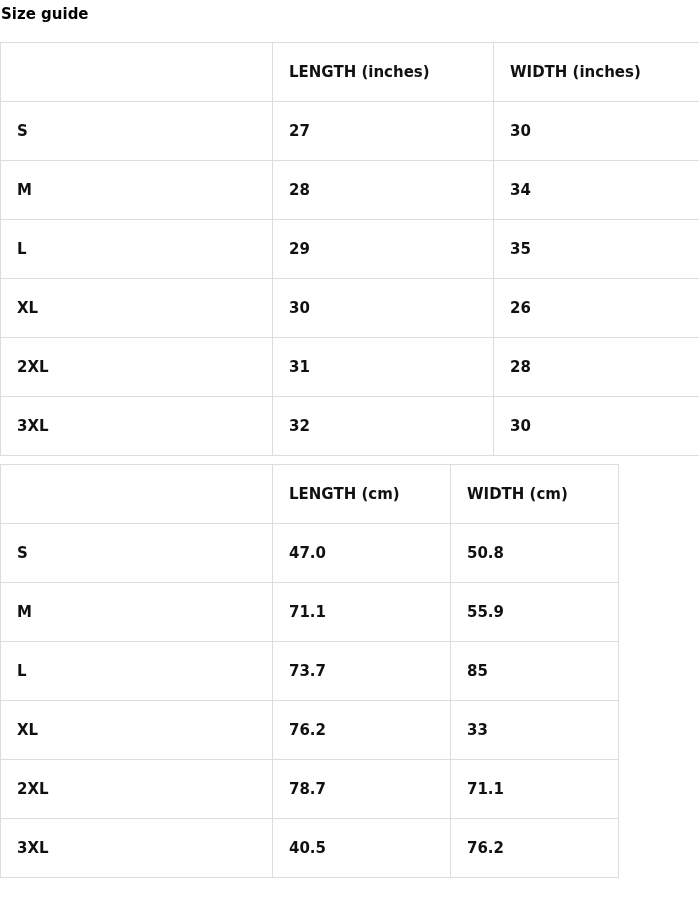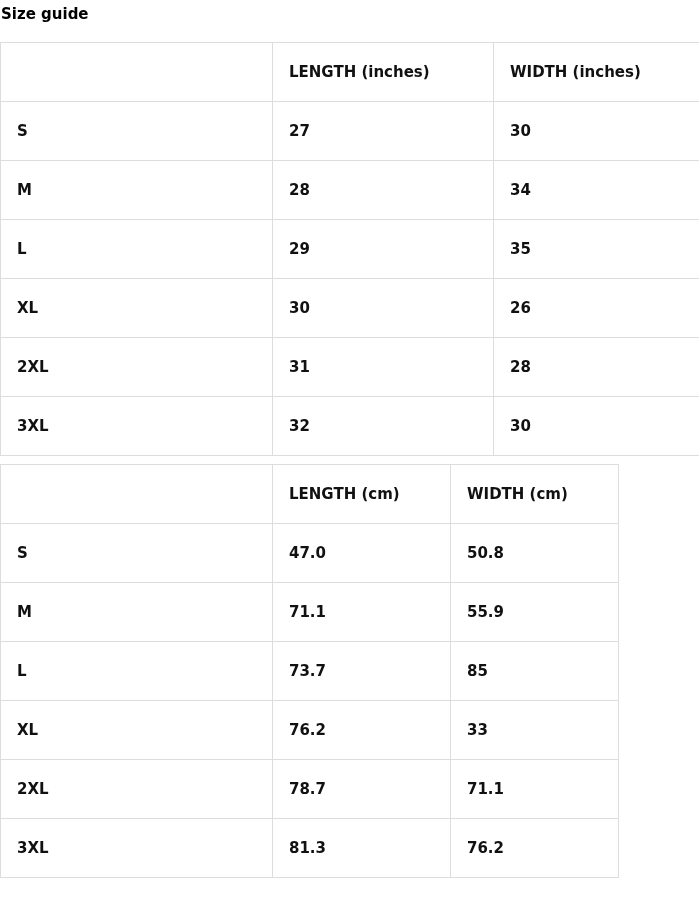--- a/index.html
+++ b/index.html
@@ -163,20 +163,20 @@
           <td>76.2</td>
           <td>33</td>
         </tr>
         <tr>
           <td class="rowhead">2XL</td>
           <td>78.7</td>
           <td>71.1</td>
         </tr>
         <tr>
           <td class="rowhead">3XL</td>
-          <td>81.3</td>
+          <td>40.5</td>
           <td>76.2</td>
         </tr>
       </tbody>
     </table>
   </div>
 
 </div>
 
 </body></html>

